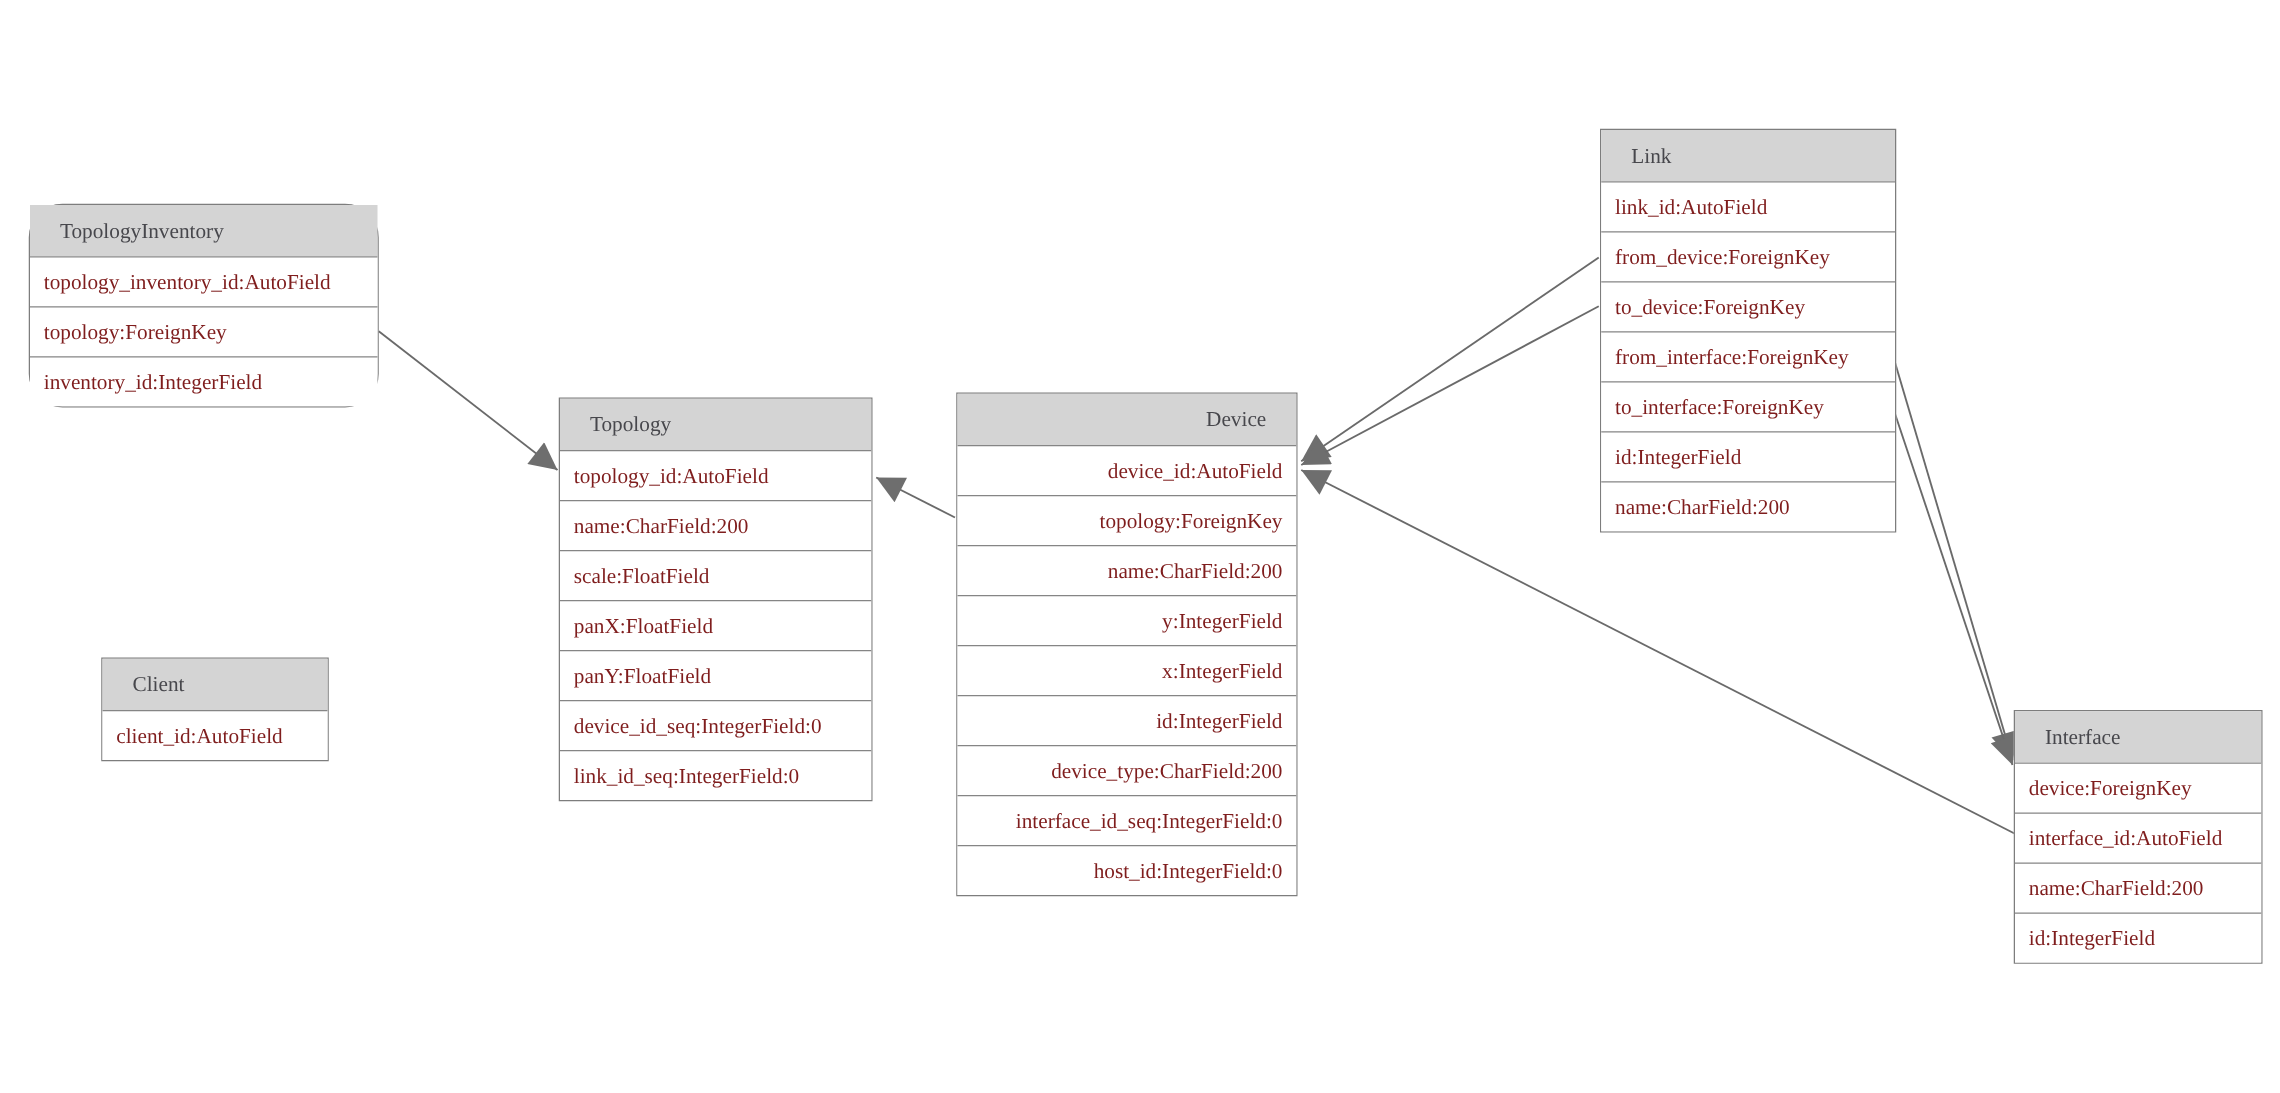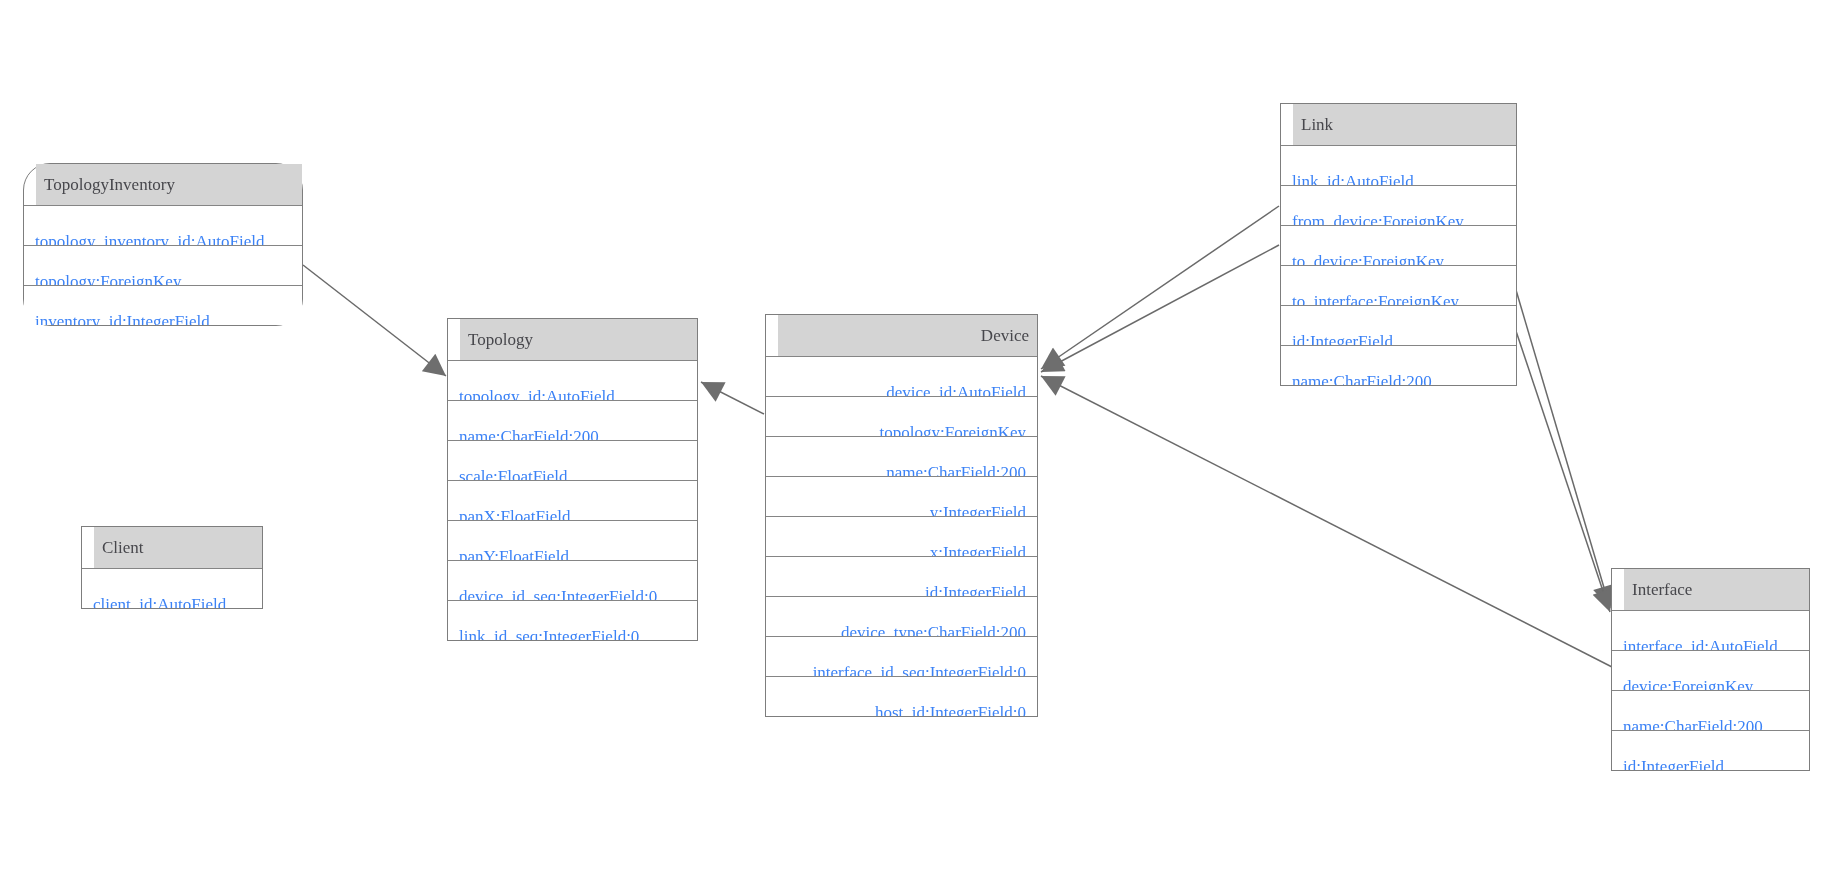--- a/index.html
+++ b/index.html
@@ -20,36 +20,35 @@
   .entity {
     position: absolute;
     box-sizing: border-box;
     border: 1.5px solid #7d7d7d;
     background: #ffffff;
   }
   .entity-header {
     box-sizing: border-box;
     height: 41px;
     line-height: 41px;
-    padding: 0 8px;
+    padding: 0 24px;
     background: #d4d4d4;
     color: #47474c;
     font-size: 17px;
     white-space: nowrap;
     overflow: hidden;
-    margin-left: 12px;
   }
   .entity-row {
     box-sizing: border-box;
     height: 40px;
     line-height: 40px;
-    padding: 16px 11px;
+    padding: 0 11px;
     border-top: 1.5px solid #858585;
     background: #ffffff;
-    color: #3b82f6;
+    color: #7f1d1d;
     font-size: 17px;
     white-space: nowrap;
     overflow: hidden;
   }
 </style>
 </head>
 <body>
 
 <div class="canvas">
   <svg class="connections-layer" width="1824" height="874" viewBox="0 0 1824 874" xmlns="http://www.w3.org/2000/svg">
@@ -99,25 +98,26 @@
         <div class="entity-row">id:IntegerField</div>
         <div class="entity-row">device_type:CharField:200</div>
         <div class="entity-row">interface_id_seq:IntegerField:0</div>
         <div class="entity-row">host_id:IntegerField:0</div>
       </div>
       <div class="entity" style="left: 1280px; top: 103px; width: 237px;">
         <div class="entity-header">Link</div>
         <div class="entity-row">link_id:AutoField</div>
         <div class="entity-row">from_device:ForeignKey</div>
         <div class="entity-row">to_device:ForeignKey</div>
+        <div class="entity-row">from_interface:ForeignKey</div>
         <div class="entity-row">to_interface:ForeignKey</div>
         <div class="entity-row">id:IntegerField</div>
         <div class="entity-row">name:CharField:200</div>
       </div>
       <div class="entity" style="left: 1611px; top: 568px; width: 199px;">
         <div class="entity-header">Interface</div>
+        <div class="entity-row">device:ForeignKey</div>
         <div class="entity-row">interface_id:AutoField</div>
-        <div class="entity-row">device:ForeignKey</div>
         <div class="entity-row">name:CharField:200</div>
         <div class="entity-row">id:IntegerField</div>
       </div>
     </div>
 </div>
 
 </body></html>

